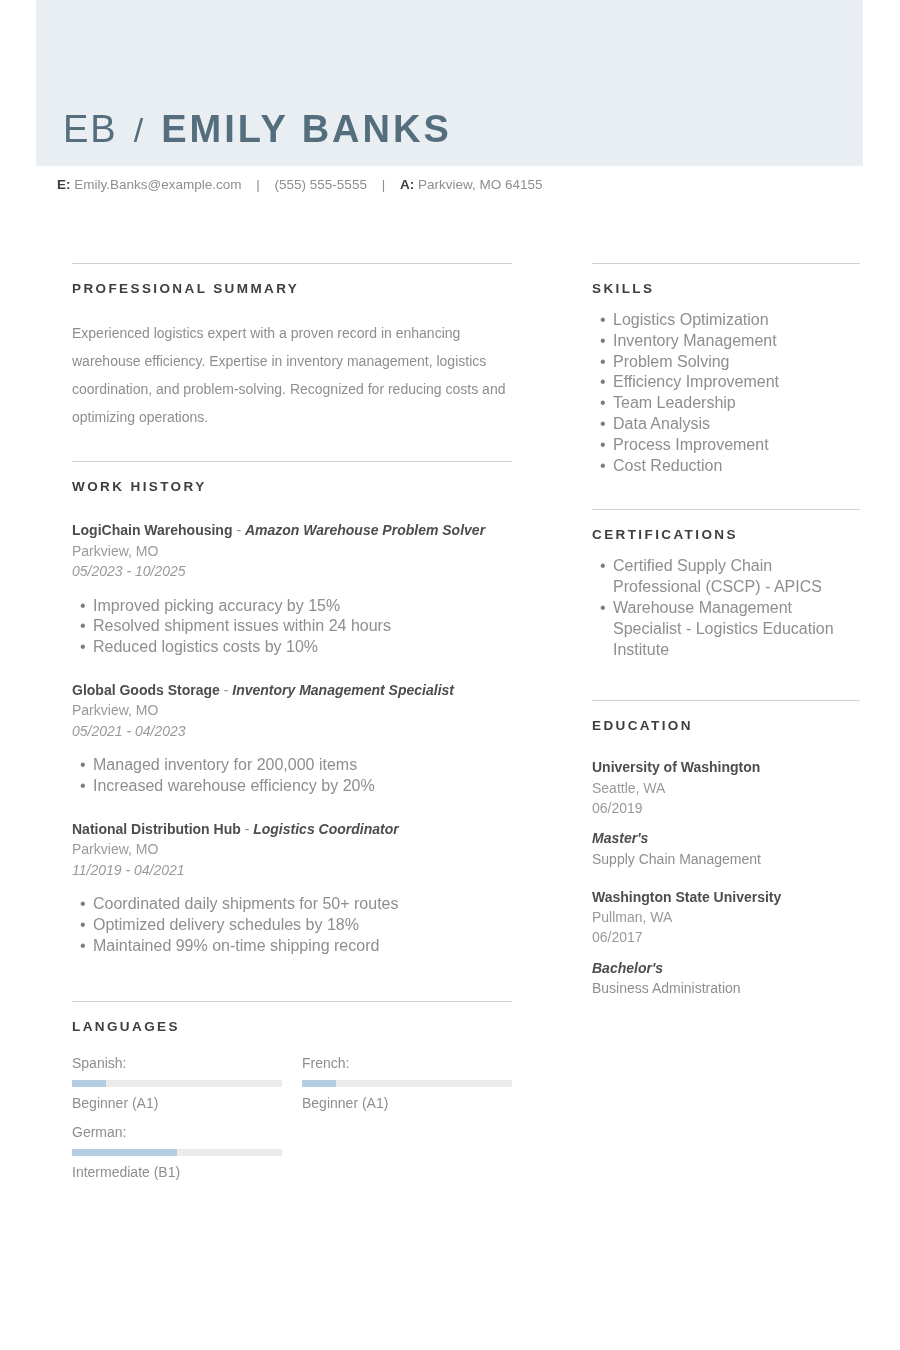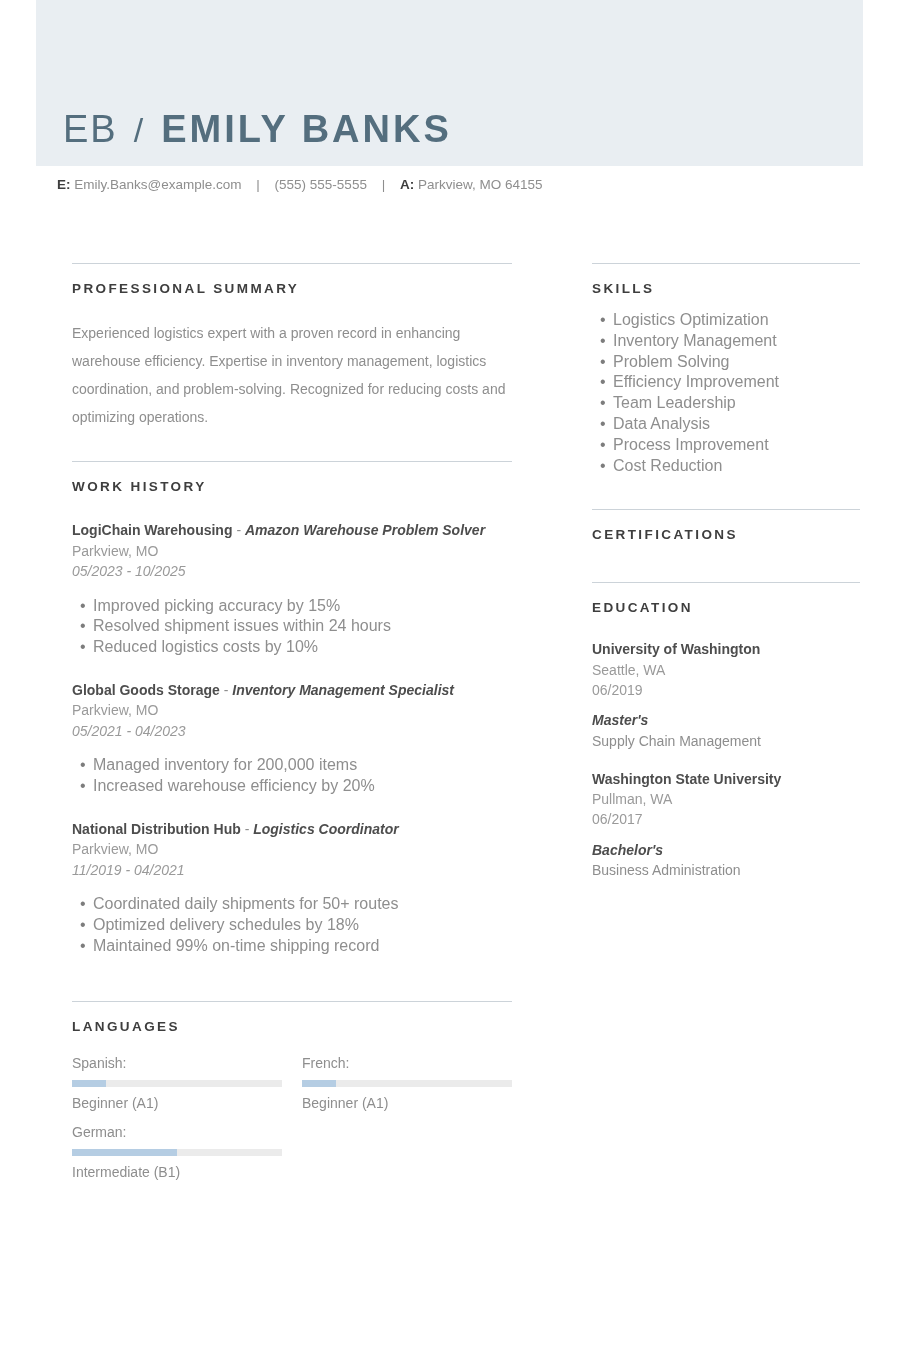--- a/index.html
+++ b/index.html
@@ -253,20 +253,24 @@
       <li>Problem Solving</li>
       <li>Efficiency Improvement</li>
       <li>Team Leadership</li>
       <li>Data Analysis</li>
       <li>Process Improvement</li>
       <li>Cost Reduction</li>
     </ul>
 
     <hr class="rule rule-cert">
     <div class="section-title">CERTIFICATIONS</div>
+    <ul class="dots cert-list">
+      <li>Certified Supply Chain Professional (CSCP) - APICS</li>
+      <li>Warehouse Management Specialist - Logistics Education Institute</li>
+    </ul>
 
     <hr class="rule rule-edu">
     <div class="section-title">EDUCATION</div>
 
     <div class="edu-entry">
       <div class="edu-school">University of Washington</div>
       <div class="edu-line">Seattle, WA</div>
       <div class="edu-line">06/2019</div>
       <div class="edu-degree-block">
         <div class="edu-degree">Master's</div>

